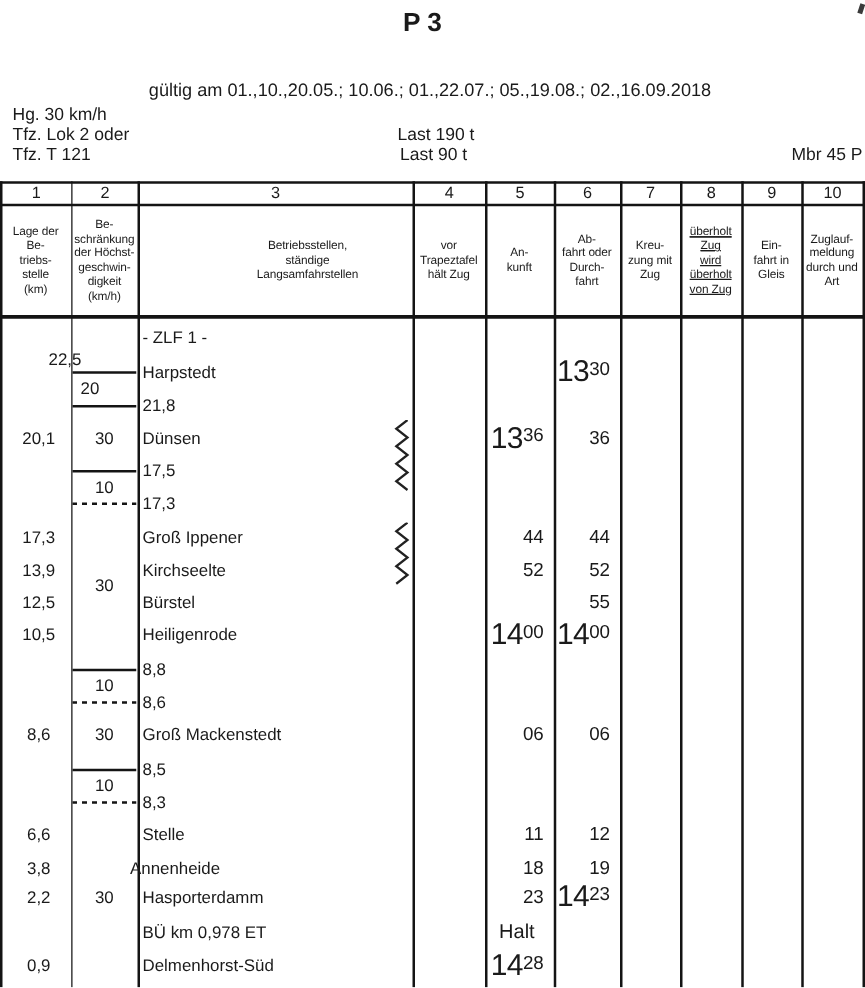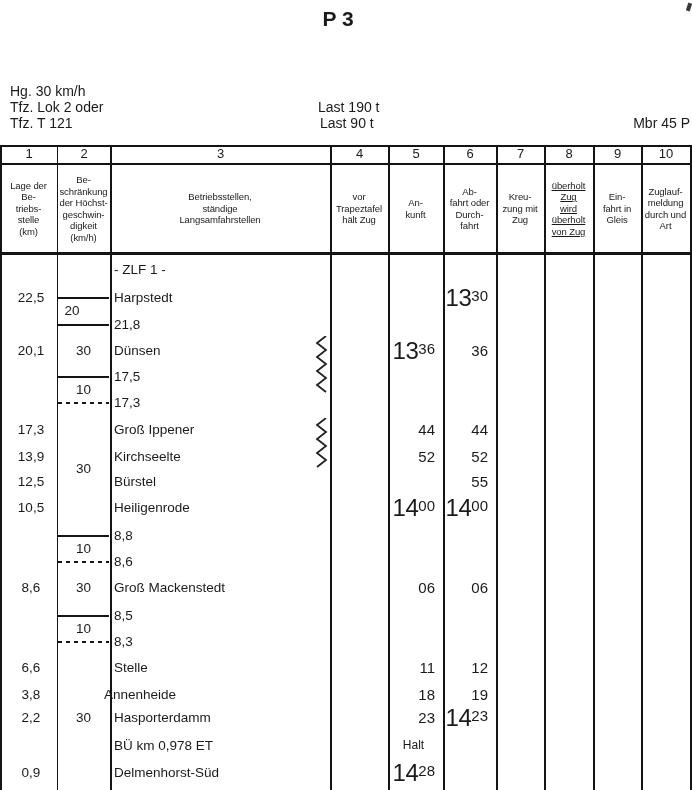--- a/index.html
+++ b/index.html
@@ -28,30 +28,31 @@
   .hdr-u{text-decoration:underline;}
   .cell{position:absolute;font-size:13.5px;line-height:17px;white-space:nowrap;}
   .ctr{text-align:center;}
   .restr-line{position:absolute;height:2px;}
   .solidline{background:#141414;}
   .dashline{background:repeating-linear-gradient(90deg,#141414 0 4px,transparent 4px 8px);}
   .tcell{position:absolute;display:flex;justify-content:flex-end;align-items:flex-start;}
   .thour{font-size:24px;line-height:22px;letter-spacing:-0.5px;}
   .tmin{font-size:15px;line-height:16px;}
   .sup{margin-top:0.5px;}
-  .haltcell{position:absolute;font-size:12px;line-height:15px;text-align:center;}
+  .haltcell{position:absolute;font-size:16px;line-height:15px;text-align:center;}
   .zz{position:absolute;}
   .corner-mark{position:absolute;left:687px;top:3px;width:4px;height:8px;
                background:#3a3a3a;transform:rotate(18deg);}
 </style>
 </head>
 <body>
 
 <div class="page">
   <div class="title">P 3</div>
+  <div class="validity">gültig am 01.,10.,20.05.; 10.06.; 01.,22.07.; 05.,19.08.; 02.,16.09.2018</div>
   <div class="info hg">Hg. 30 km/h</div>
   <div class="info tfz1">Tfz. Lok 2 oder</div>
   <div class="info tfz2">Tfz. T 121</div>
   <div class="info last1">Last 190 t</div>
   <div class="info last2">Last 90 t</div>
   <div class="info mbr">Mbr 45 P</div>
   <div id="timetable">
       <div class="hline" style="top: 145px; height: 2px;"></div>
       <div class="hline" style="top: 163px; height: 2px;"></div>
       <div class="hline" style="top: 252px; height: 3px;"></div>
@@ -84,21 +85,21 @@
         <div>(km)</div>
       </div>
       <div class="hdr" style="left: 59px; width: 49px;">
         <div>Be-</div>
         <div>schränkung</div>
         <div>der Höchst-</div>
         <div>geschwin-</div>
         <div>digkeit</div>
         <div>(km/h)</div>
       </div>
-      <div class="hdr" style="left: 112px; width: 216px;">
+      <div class="hdr" style="left: 112px; width: 216px; padding-left: 26px;">
         <div>Betriebsstellen,</div>
         <div>ständige</div>
         <div>Langsamfahrstellen</div>
       </div>
       <div class="hdr" style="left: 332px; width: 54px;">
         <div>vor</div>
         <div>Trapeztafel</div>
         <div>hält Zug</div>
       </div>
       <div class="hdr" style="left: 390px; width: 51px;">
@@ -129,21 +130,21 @@
         <div>Gleis</div>
       </div>
       <div class="hdr" style="left: 643px; width: 45px;">
         <div>Zuglauf-</div>
         <div>meldung</div>
         <div>durch und</div>
         <div>Art</div>
       </div>
       <div class="cell" style="left: 114px; top: 261px;">- ZLF 1 -</div>
       <div class="restr-line solidline" style="left: 58px; width: 51px; top: 297px;"></div>
-      <div class="cell ctr" style="left: 2px; width: 58px; top: 289px;">22,5</div>
+      <div class="cell ctr" style="left: 2px; width: 58px; top: 279px; padding-left: 21px;">22,5</div>
       <div class="cell" style="left: 114px; top: 289px;">Harpstedt</div>
       <div class="tcell" style="left: 445px; width: 43px; top: 287px;">
         <span class="thour">13</span>
         <span class="tmin sup">30</span>
       </div>
       <div class="cell ctr" style="left: 57px; width: 30px; top: 302px;">20</div>
       <div class="restr-line solidline" style="left: 58px; width: 51px; top: 324px;"></div>
       <div class="cell" style="left: 114px; top: 316px;">21,8</div>
       <div class="cell ctr" style="left: 2px; width: 58px; top: 342px;">20,1</div>
       <div class="cell ctr" style="left: 57px; width: 53px; top: 342px;">30</div>

